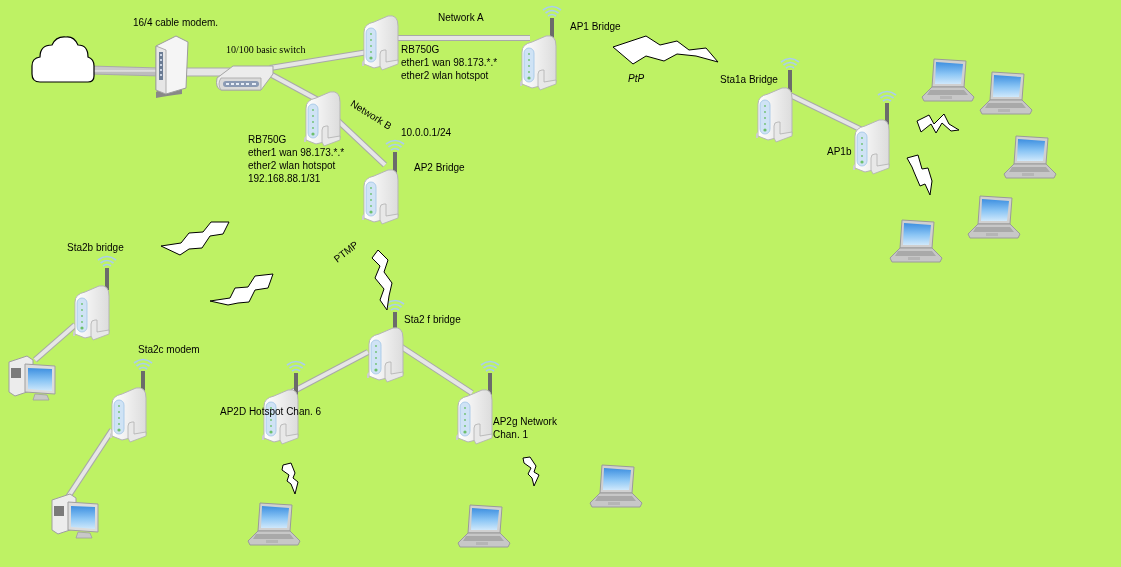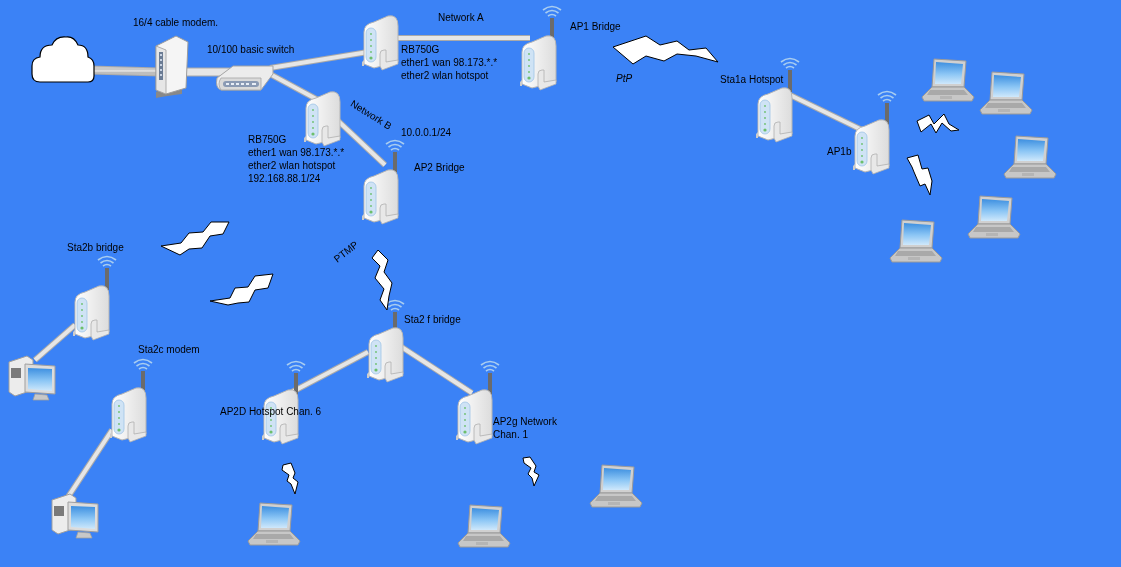--- a/index.html
+++ b/index.html
@@ -1,21 +1,21 @@
 <!DOCTYPE html>
 <html><head>
 <meta charset="utf-8">
 <style>
   html, body { margin: 0; padding: 0; background: #ffffff; }
-  #canvas { position: relative; width: 1121px; height: 567px; overflow: hidden; background: #3b82f6; }
+  #canvas { position: relative; width: 1121px; height: 567px; overflow: hidden; background: #bef264; }
   #diagram { position: absolute; left: 0; top: 0; }
   .lbl { position: absolute; font-family: "Liberation Sans", sans-serif; font-size: 10px; color: #000; line-height: 13px; white-space: nowrap; }
   .lbl-rot-b { transform: rotate(32deg); transform-origin: left top; }
   .lbl-rot-ptmp { transform: rotate(-38deg); transform-origin: left top; }
-  .lbl-ptp { font-style: italic; }
+  .lbl-ptp { font-style: italic; margin-left: 12px; }
 </style>
 </head>
 <body>
 
 <div id="canvas">
 <svg id="diagram" width="1121" height="567" viewBox="0 0 1121 567" xmlns="http://www.w3.org/2000/svg">
   <defs>
     <linearGradient id="cableG" x1="0" y1="0" x2="0" y2="1">
       <stop offset="0" stop-color="#c9c9c9"></stop>
       <stop offset="0.5" stop-color="#f2f2f2"></stop>
@@ -194,40 +194,40 @@
   <use href="#laptop" x="896" y="220"></use>
   <use href="#laptop" x="254" y="503"></use>
   <use href="#laptop" x="464" y="505"></use>
   <use href="#laptop" x="596" y="465"></use>
 
   <use href="#desktop" x="5" y="356"></use>
   <use href="#desktop" x="48" y="494"></use>
 </svg>
 
 <div class="lbl" style="left:133px;top:16px;">16/4  cable modem.</div>
-<div class="lbl" style="left:207px;top:43px;">10/100 basic switch</div>
+<div class="lbl" style="left:226px;top:43px;font-family:Liberation Serif, serif;">10/100 basic switch</div>
 <div class="lbl" style="left:438px;top:11px;text-align:right;">Network A</div>
 <div class="lbl lbl-rot-b" style="left:355px;top:97px;">Network B</div>
 <div class="lbl" style="left:570px;top:20px;">AP1 Bridge</div>
 <div class="lbl lbl-ptp" style="left:616px;top:72px;">PtP</div>
-<div class="lbl" style="left:720px;top:73px;">Sta1a Hotspot</div>
+<div class="lbl" style="left:720px;top:73px;">Sta1a Bridge</div>
 <div class="lbl" style="left:827px;top:145px;">AP1b</div>
 
 <div>
   <div class="lbl" style="left:401px;top:43px;">RB750G</div>
   <div class="lbl" style="left:401px;top:56px;">ether1 wan 98.173.*.*</div>
   <div class="lbl" style="left:401px;top:69px;">ether2 wlan hotspot</div>
   <div class="lbl" style="left:401px;top:82px;margin-top:44px;">10.0.0.1/24</div>
 </div>
 
 <div>
   <div class="lbl" style="left:248px;top:133px;">RB750G</div>
   <div class="lbl" style="left:248px;top:146px;">ether1 wan 98.173.*.*</div>
   <div class="lbl" style="left:248px;top:159px;">ether2 wlan hotspot</div>
-  <div class="lbl" style="left:248px;top:172px;">192.168.88.1/24</div>
+  <div class="lbl" style="left:248px;top:172px;">192.168.88.1/31</div>
 </div>
 
 <div class="lbl" style="left:414px;top:161px;">AP2 Bridge</div>
 <div class="lbl lbl-rot-ptmp" style="left:331px;top:255px;">PTMP</div>
 <div class="lbl" style="left:67px;top:241px;">Sta2b bridge</div>
 <div class="lbl" style="left:138px;top:343px;">Sta2c modem</div>
 <div class="lbl" style="left:404px;top:313px;text-align:right;">Sta2 f bridge</div>
 <div class="lbl" style="left:220px;top:405px;">AP2D Hotspot Chan. 6</div>
 <div class="lbl" style="left:493px;top:415px;">AP2g Network</div>
 <div class="lbl" style="left:493px;top:428px;">Chan. 1</div>

